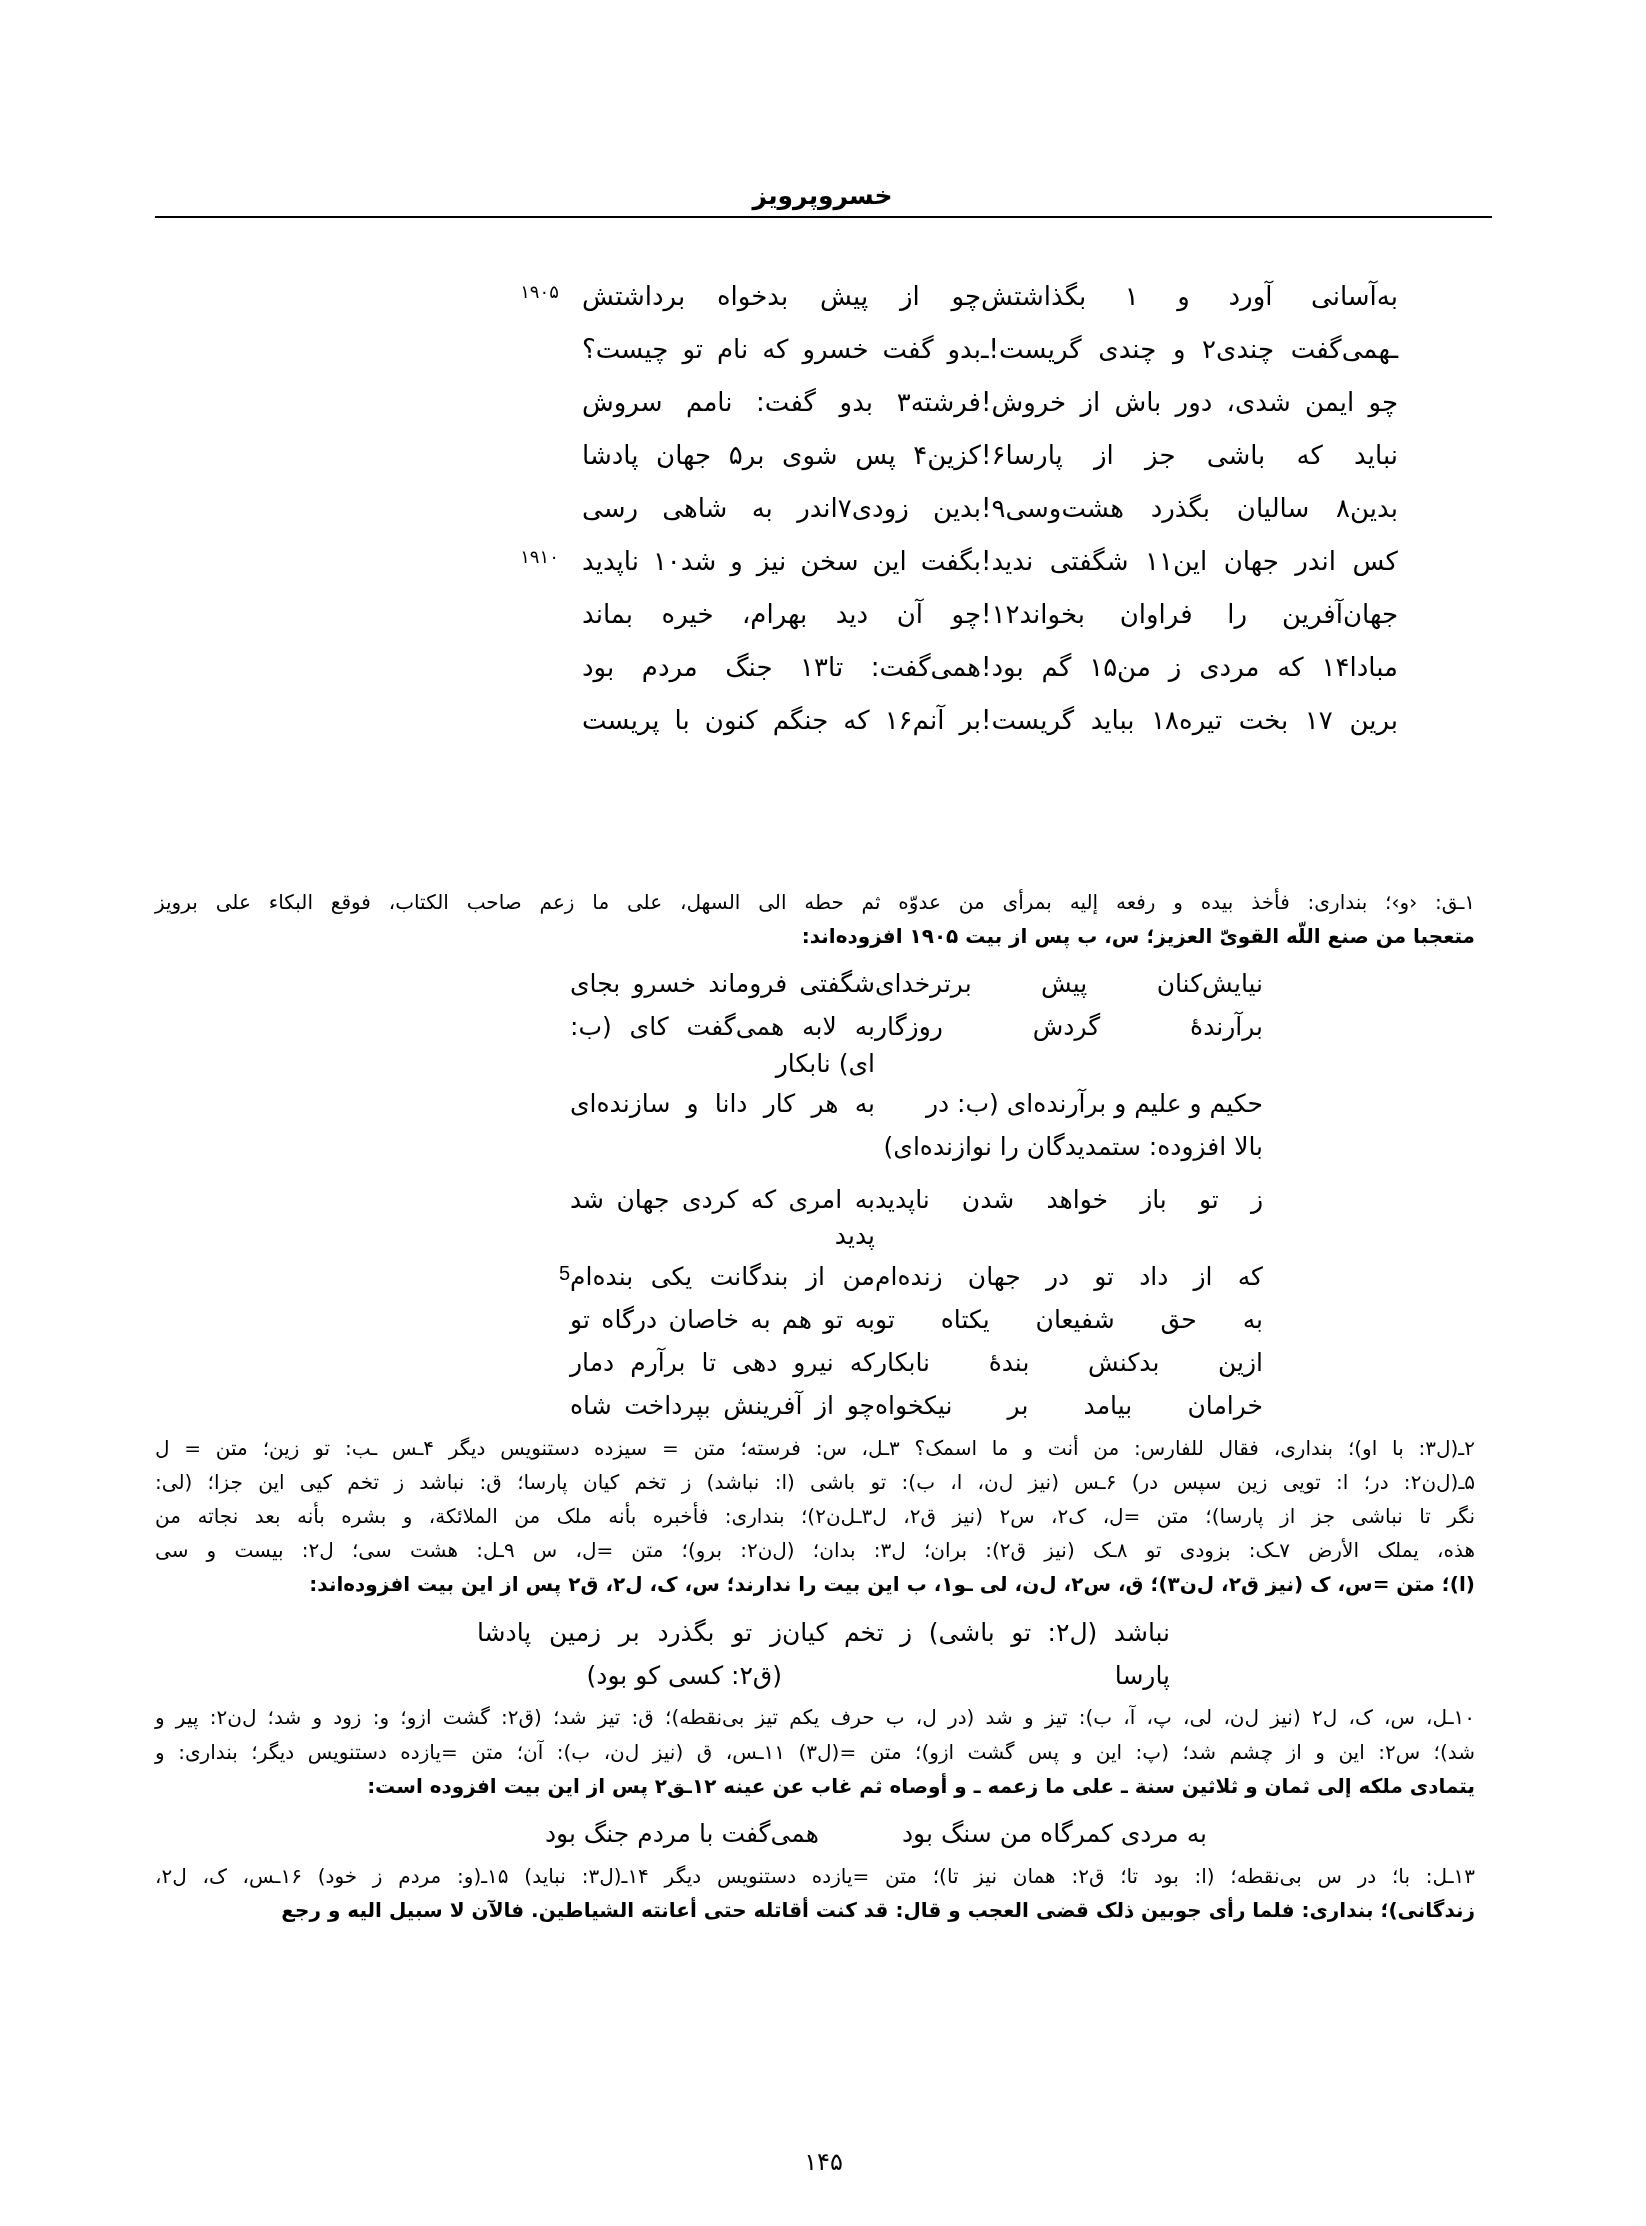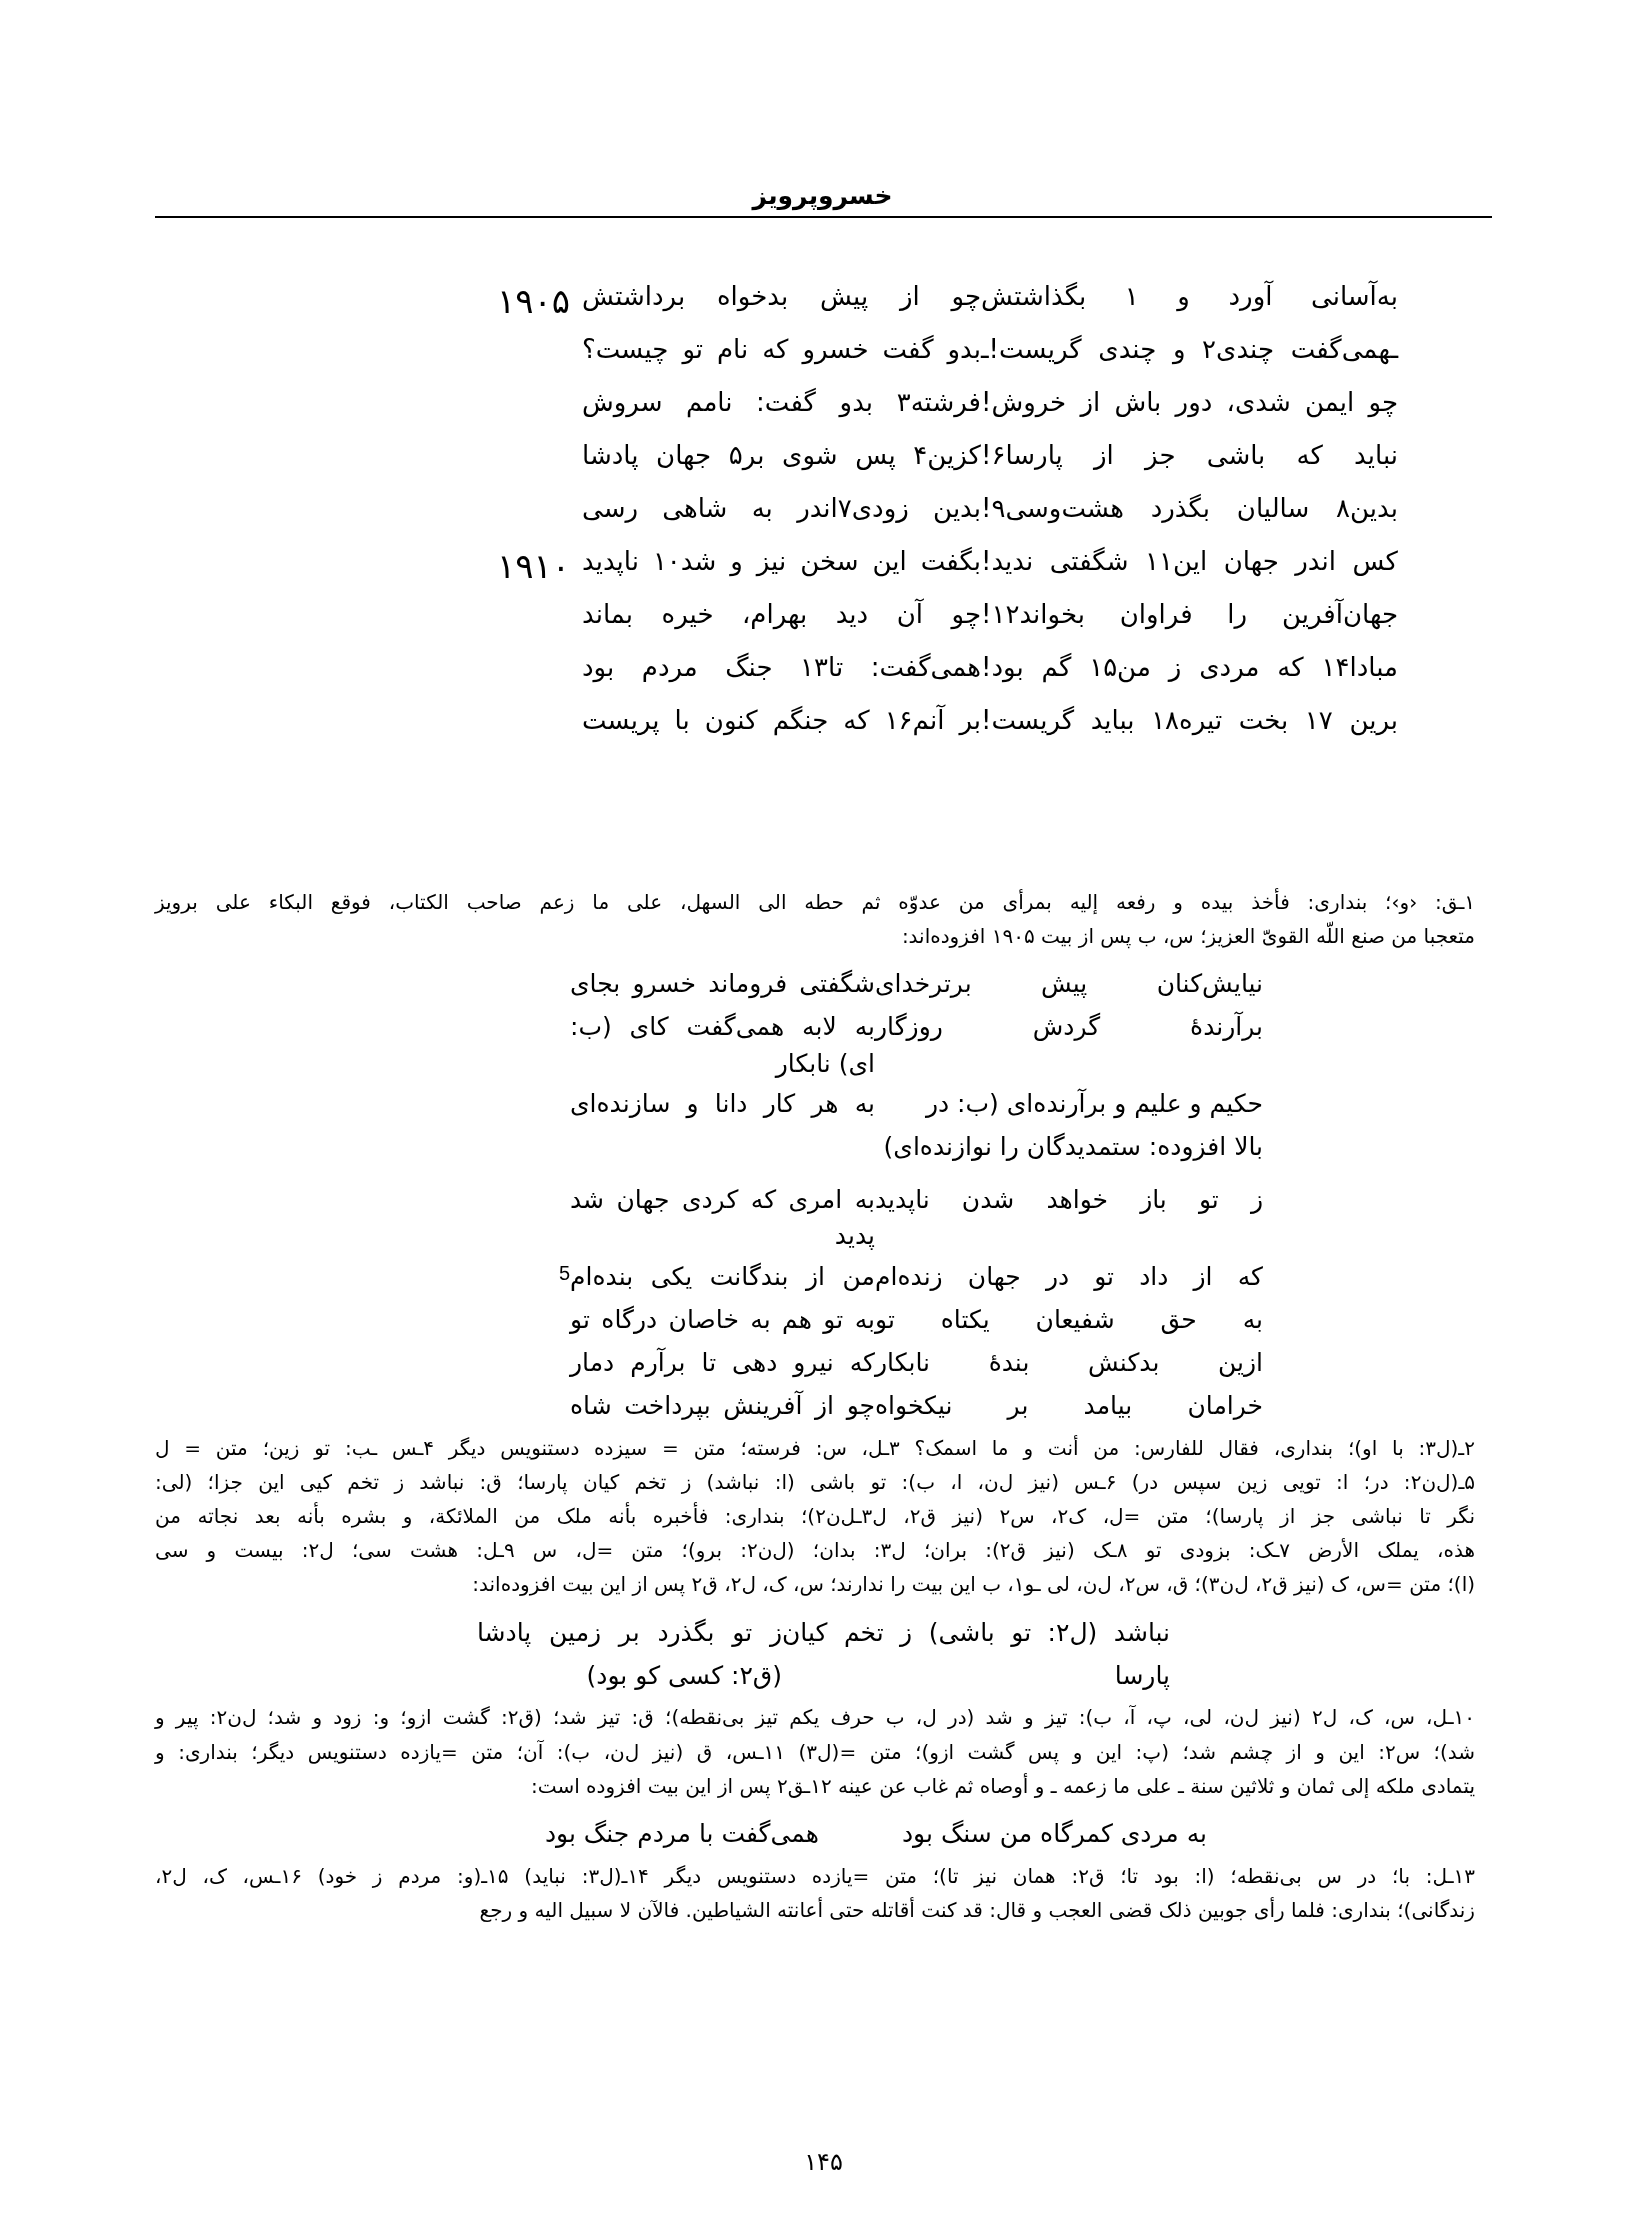--- a/index.html
+++ b/index.html
@@ -52,22 +52,22 @@
   .verse-row{
     display:flex;
     flex-direction:row;
     align-items:flex-start;
     height:53px;
     direction:rtl;
   }
   .vnum{
     width:85px;
     flex:0 0 85px;
-    font-size:34px;
-    text-align:left;
+    font-size:18px;
+    text-align:center;
     padding-top:3.7px;
     letter-spacing:0.9px;
     white-space:nowrap;
   }
   .hemi{
     font-size:26px;
     line-height:1.32;
     white-space:nowrap;
     padding-top:1.8px;
   }
@@ -97,20 +97,21 @@
   .fn-par{
     font-size:20px;
     line-height:1.62;
     text-align:justify;
     text-align-last:justify;
     direction:rtl;
     margin:0 0 1.8px 0;
   }
   .fn-par.lastline{
     text-align-last:right;
+    font-weight:bold;
   }
 
   
   .quote-block{
     margin:9.2px 0 5.5px 0;
     padding:0 125px 0 162px;
     direction:rtl;
   }
   .q-row{
     display:flex;

